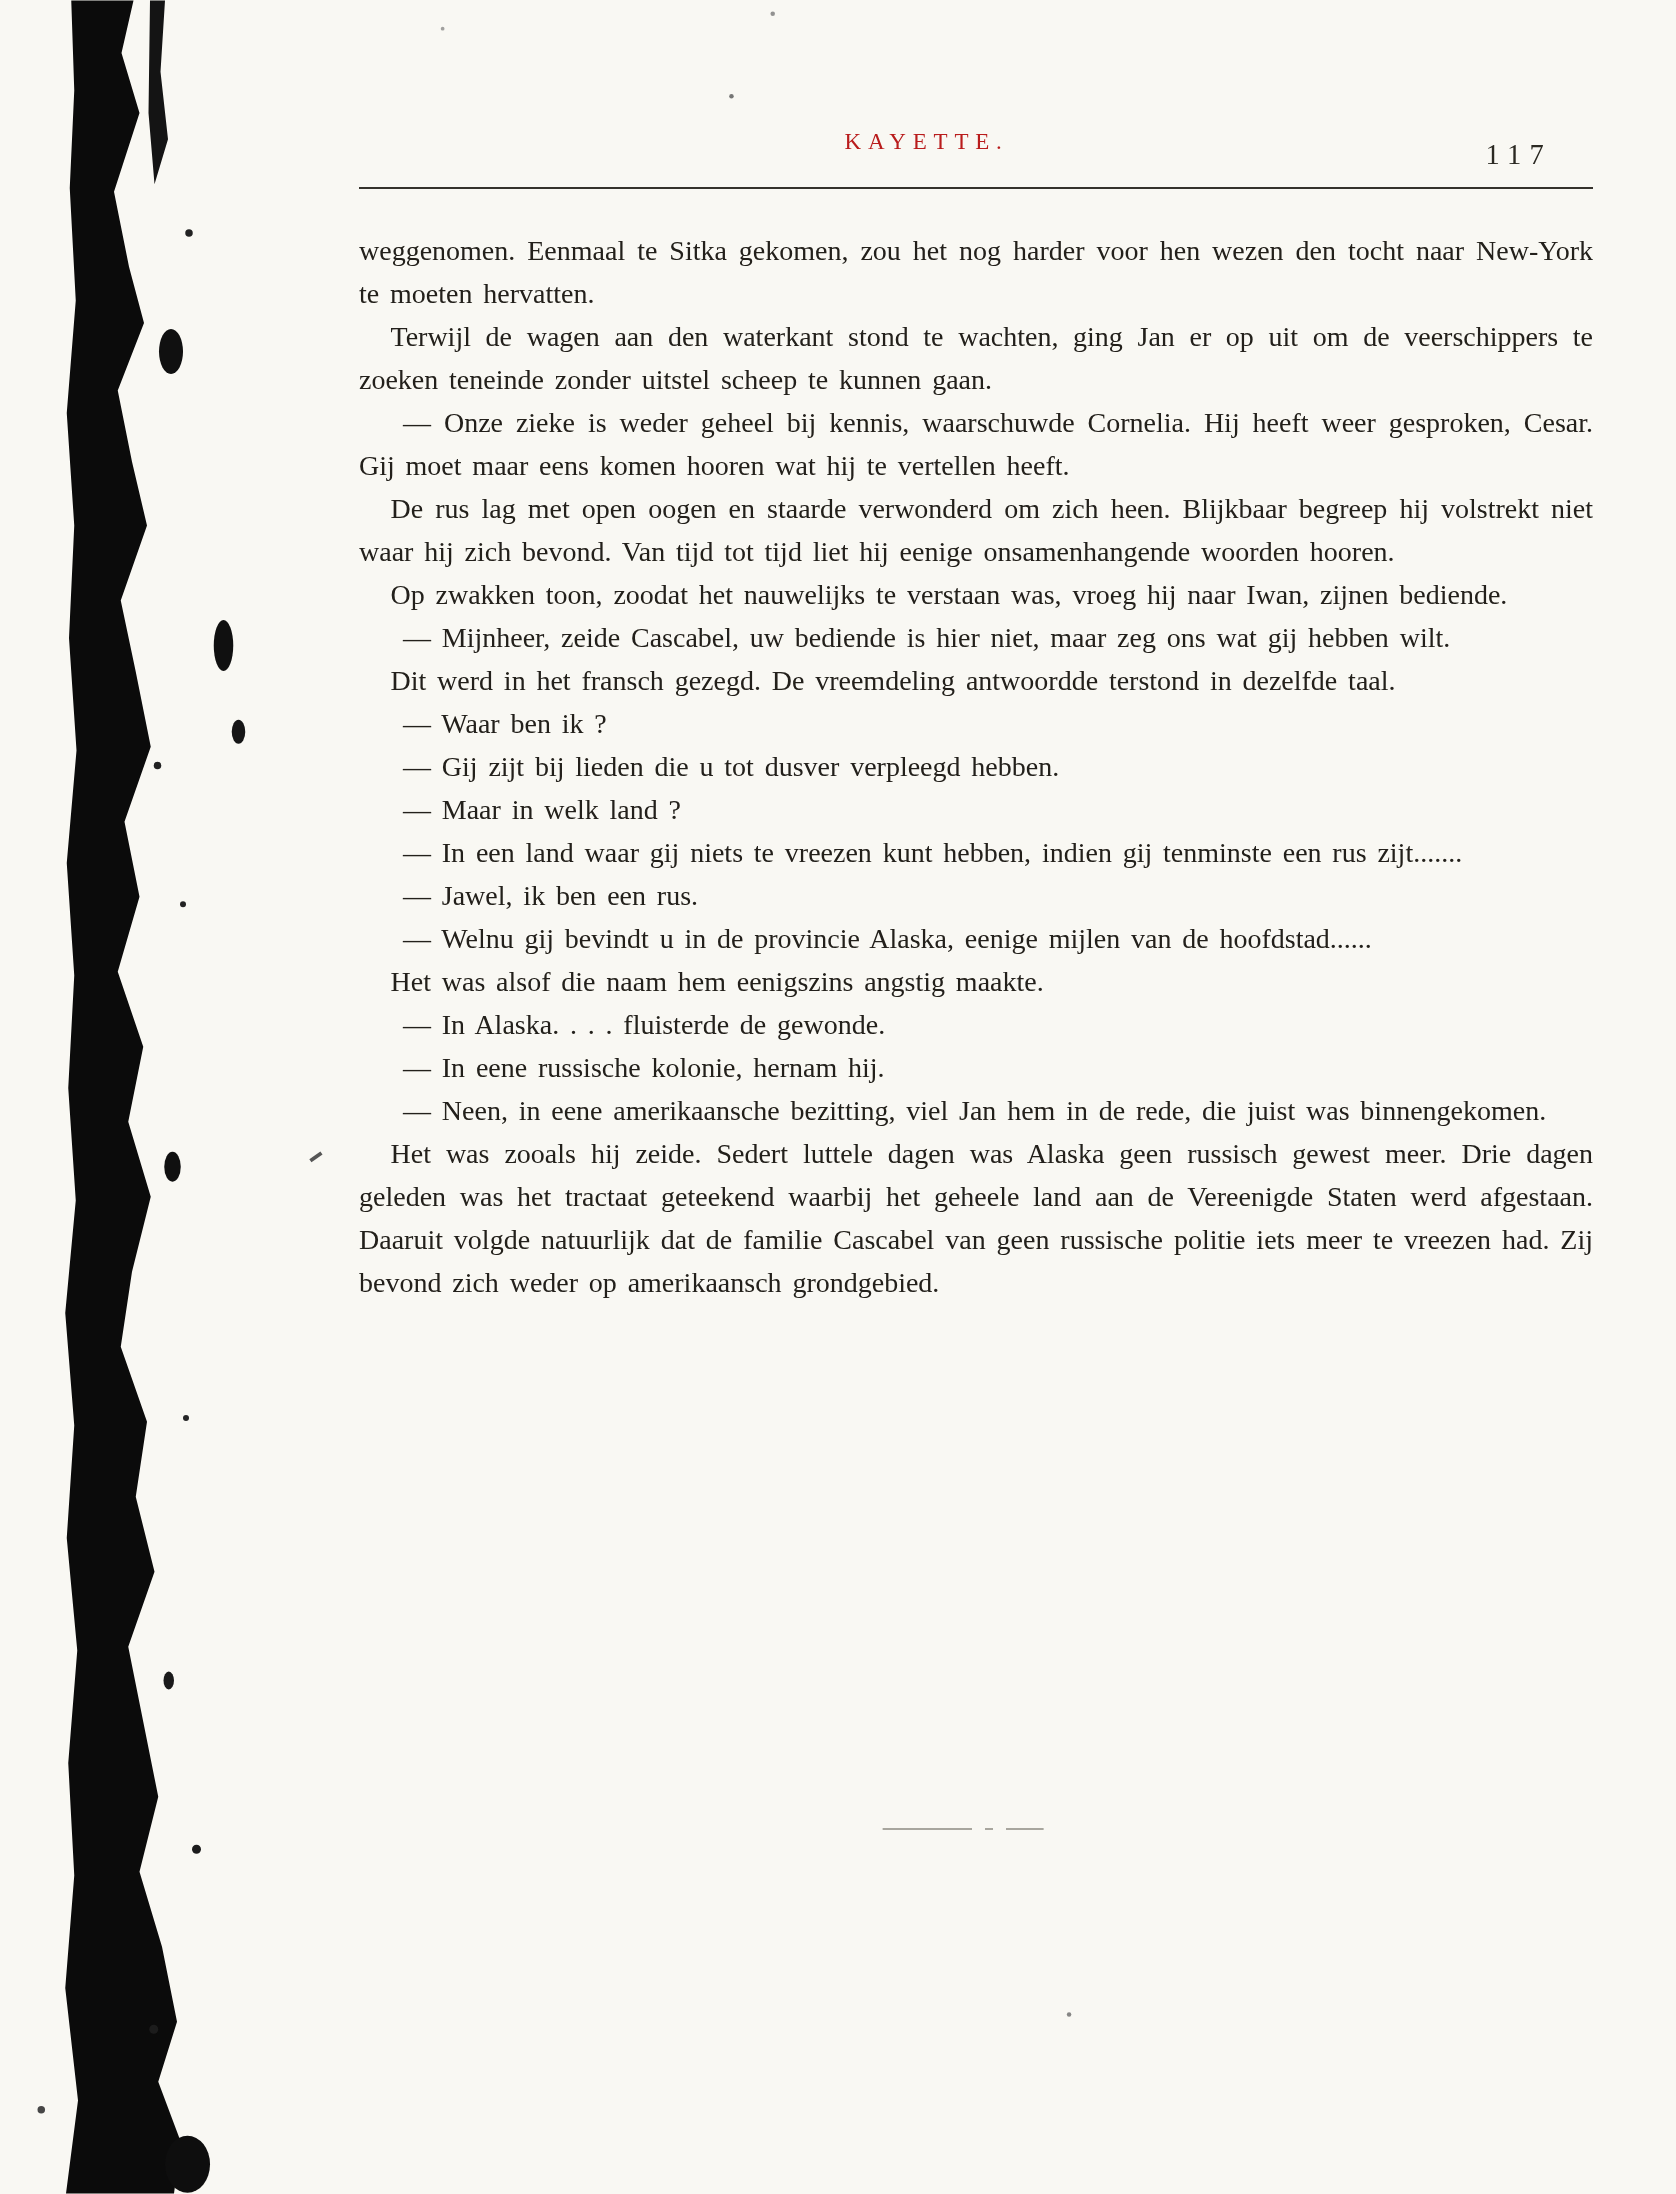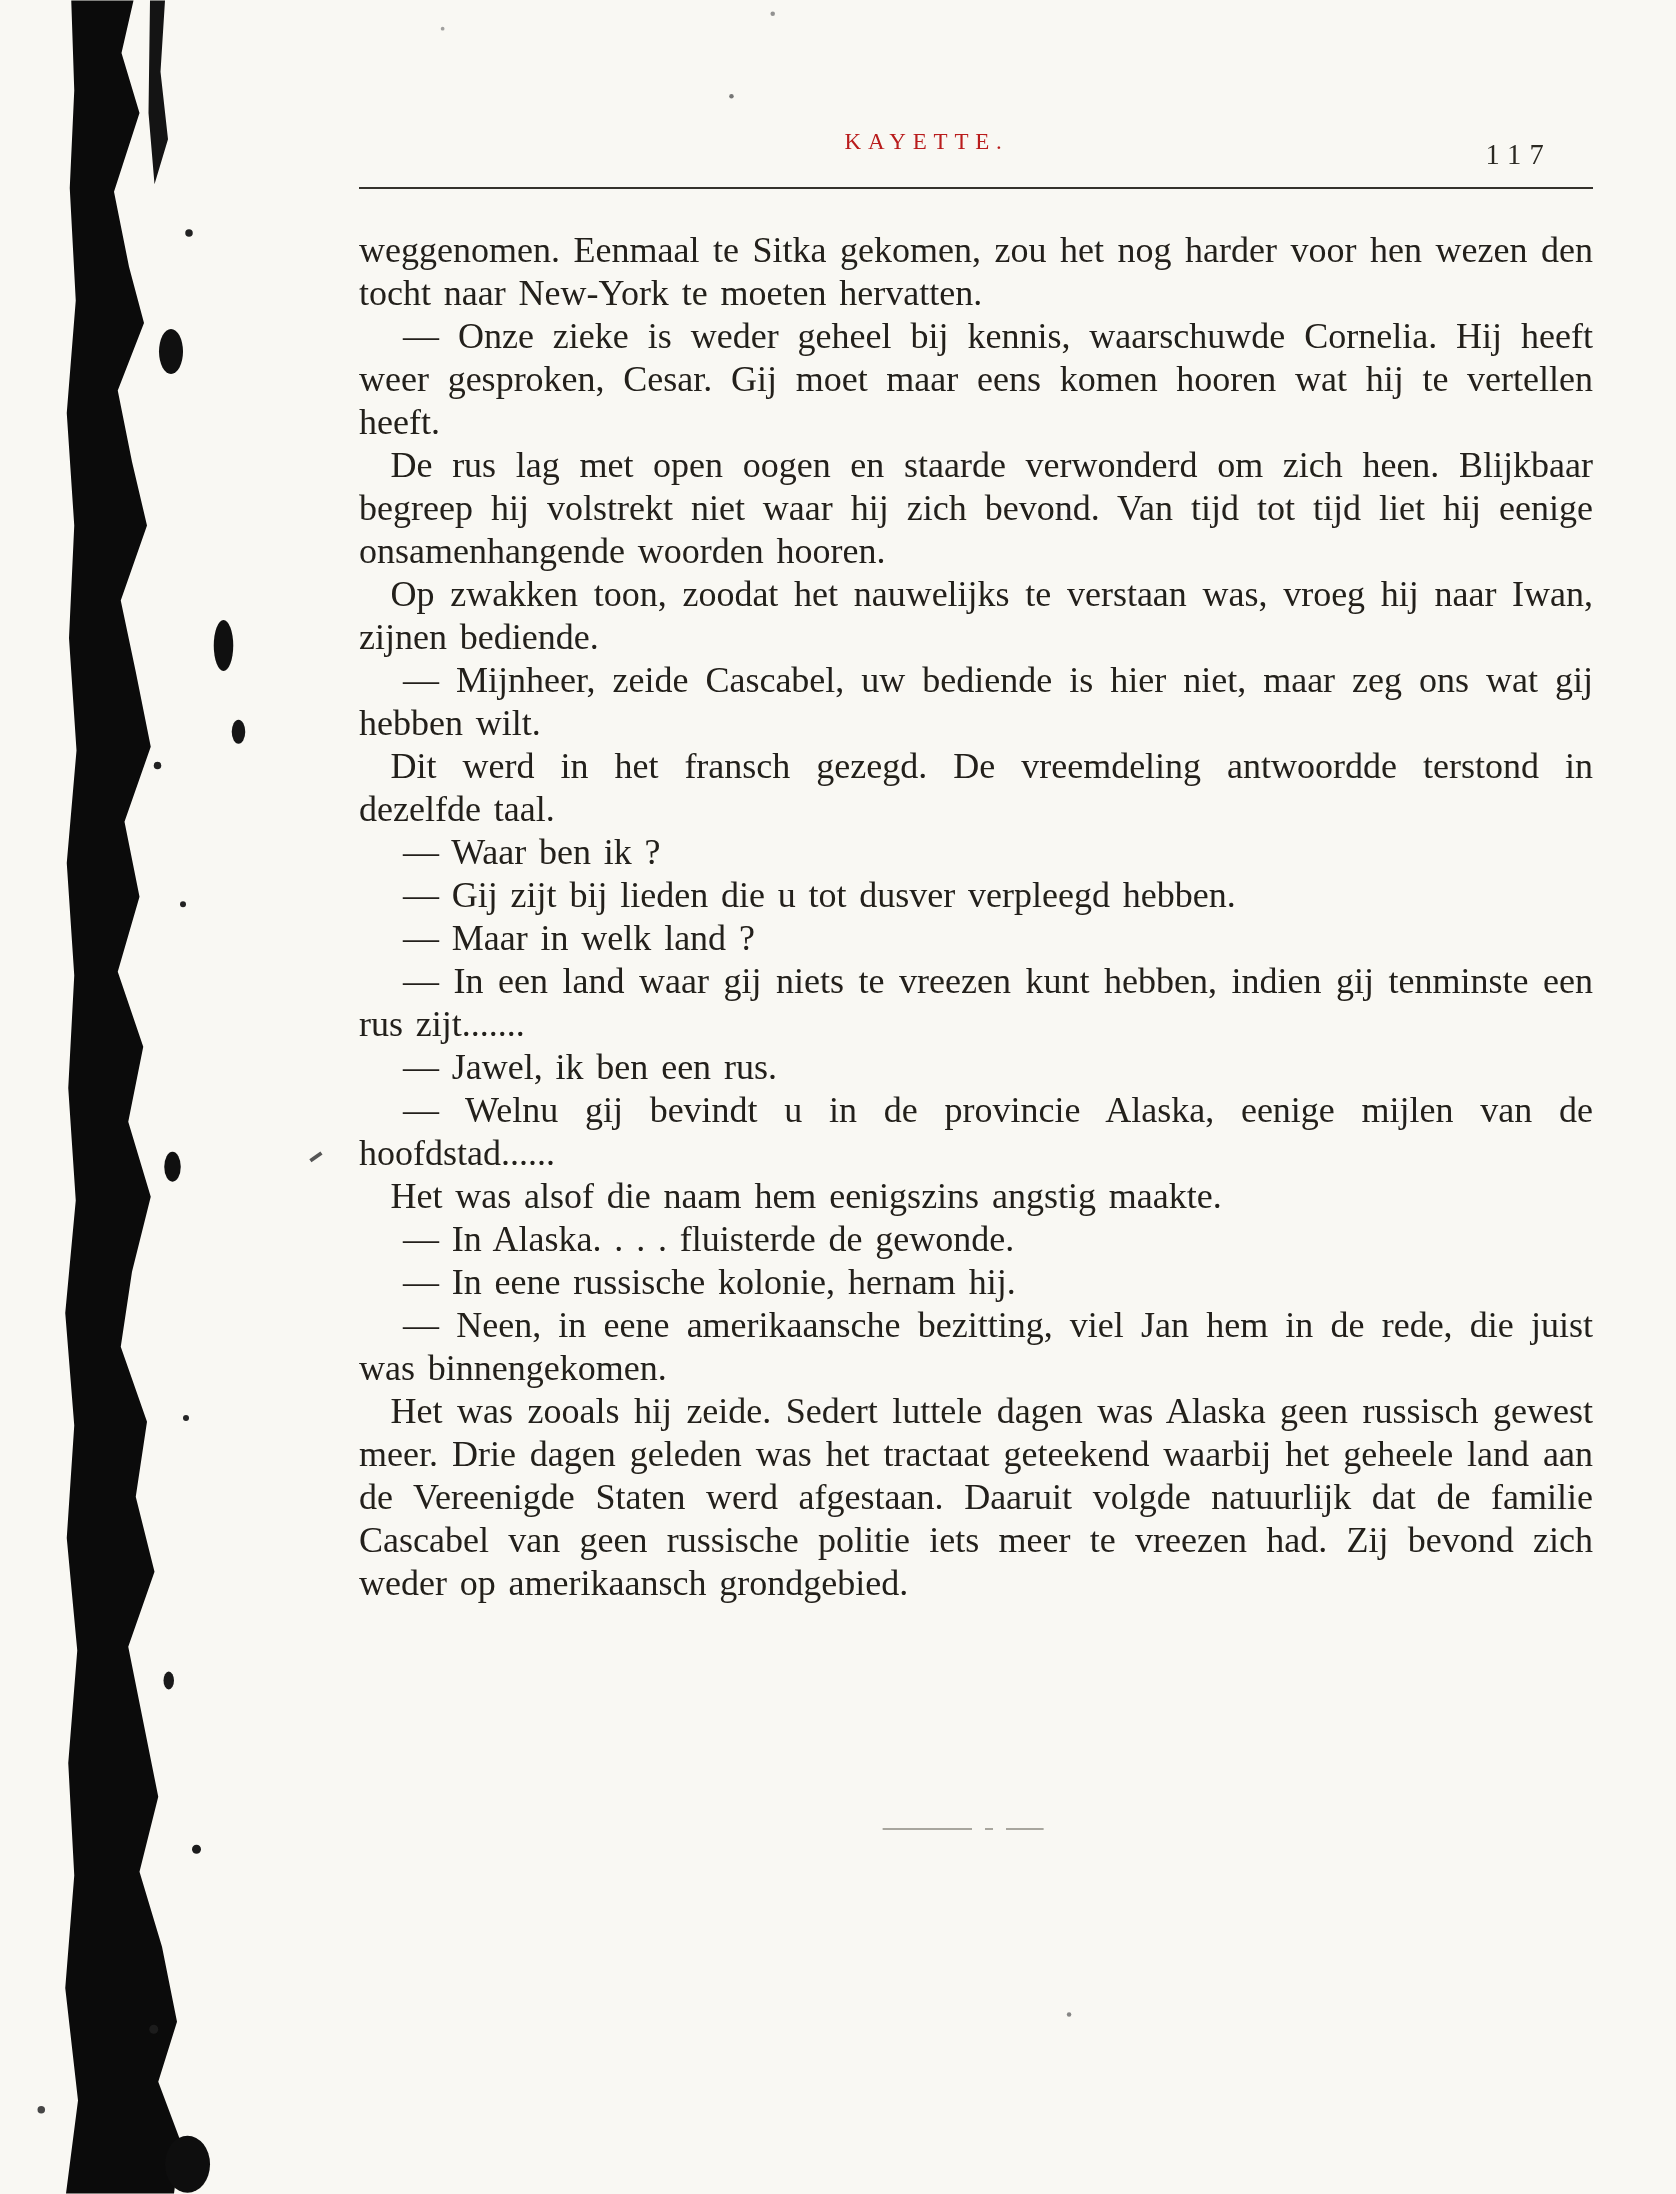--- a/index.html
+++ b/index.html
@@ -63,21 +63,21 @@
     left: 0;
     width: 100%;
     height: 0;
     border-top: 2.3px solid #35322c;
   }
   .body-text {
     position: absolute;
     top: 229px;
     left: 0;
     width: 100%;
-    font-size: 36px;
+    font-size: 28px;
     line-height: 43px;
     text-align: justify;
     word-spacing: 3.8px;
     color: #23201b;
   }
   p.para { margin: 0; padding: 0; }
   p.none   { text-indent: 0; }
   p.indent { text-indent: 31.5px; }
   p.dash   { text-indent: 44px; }
   .italic  { font-style: italic; }
@@ -137,20 +137,21 @@
 
     <div class="header">
       <span class="running-title">KAYETTE.</span>
       <span class="page-number">117</span>
     </div>
 
     <div class="rule"></div>
 
     <div class="body-text" id="body-text">
         <p class="para none"><span>weggenomen. Eenmaal te Sitka gekomen, zou het nog harder voor hen wezen den tocht naar New-York te moeten hervatten.</span></p>
+        <p class="para indent"><span>Terwijl de wagen aan den waterkant stond te wachten, ging Jan er op uit om de veerschippers te zoeken teneinde zonder uitstel scheep te kunnen gaan.</span></p>
         <p class="para dash"><span>— Onze zieke is weder geheel bij kennis, waarschuwde Cornelia. Hij heeft weer gesproken, Cesar. Gij moet maar eens komen hooren wat hij te vertellen heeft.</span></p>
         <p class="para indent"><span>De rus lag met open oogen en staarde verwonderd om zich heen. Blijkbaar begreep hij volstrekt niet waar hij zich bevond. Van tijd tot tijd liet hij eenige onsamenhangende woorden hooren.</span></p>
         <p class="para indent"><span>Op zwakken toon, zoodat het nauwelijks te verstaan was, vroeg hij naar Iwan, zijnen bediende.</span></p>
         <p class="para dash"><span>— Mijnheer, zeide Cascabel, uw bediende is hier niet, maar zeg ons wat gij hebben wilt.</span></p>
         <p class="para indent"><span>Dit werd in het fransch gezegd. De vreemdeling antwoordde terstond in dezelfde taal.</span></p>
         <p class="para dash"><span>— Waar ben ik ?</span></p>
         <p class="para dash"><span>— Gij zijt bij lieden die u tot dusver verpleegd hebben.</span></p>
         <p class="para dash"><span>— Maar in welk land ?</span></p>
         <p class="para dash"><span>— In een land waar gij niets te vreezen kunt hebben, indien gij tenminste een rus zijt.......</span></p>
         <p class="para dash"><span>— Jawel, ik ben een rus.</span></p>

